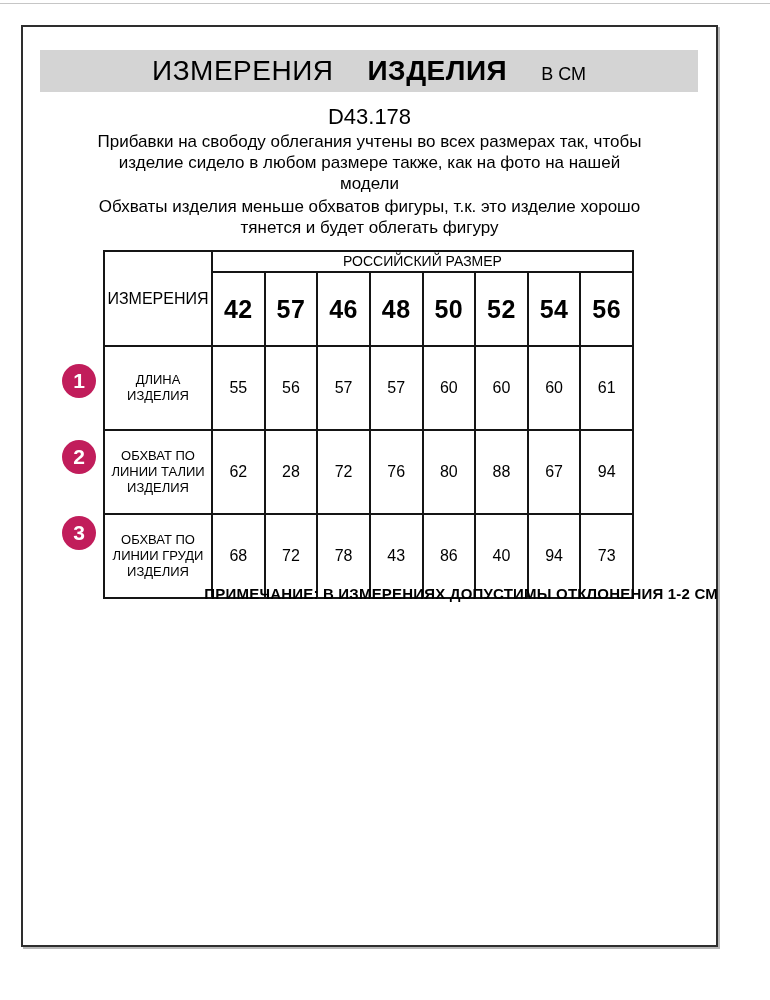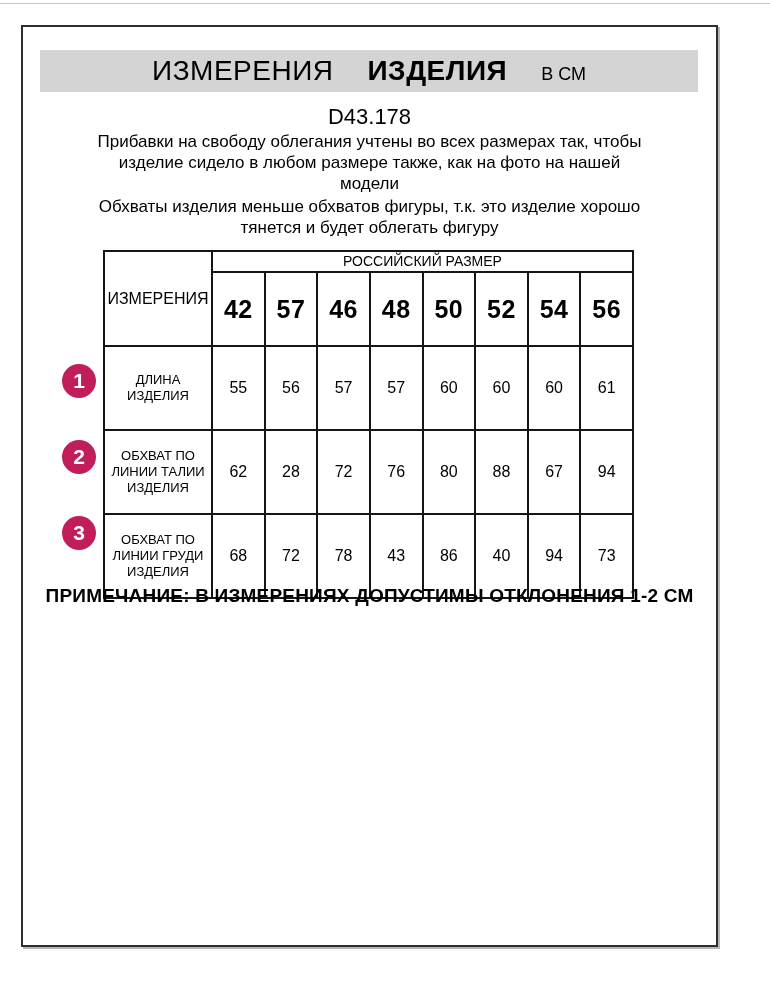--- a/index.html
+++ b/index.html
@@ -98,22 +98,22 @@
     line-height: 34px;
     text-align: center;
   }
   .marker-1 { top: 364px; }
   .marker-2 { top: 440px; }
   .marker-3 { top: 516px; }
 
   .note-text {
     position: absolute;
     left: 21px; top: 585px; width: 697px;
-    text-align: center;
-    font-size: 19px; font-weight: 700;
+    text-align: right;
+    font-size: 15px; font-weight: 700;
     letter-spacing: 0.2px;
   }
 </style>
 </head>
 <body>
 
 <div class="top-hairline"></div>
 <div class="page-frame"></div>
 
 <div class="title-banner">

